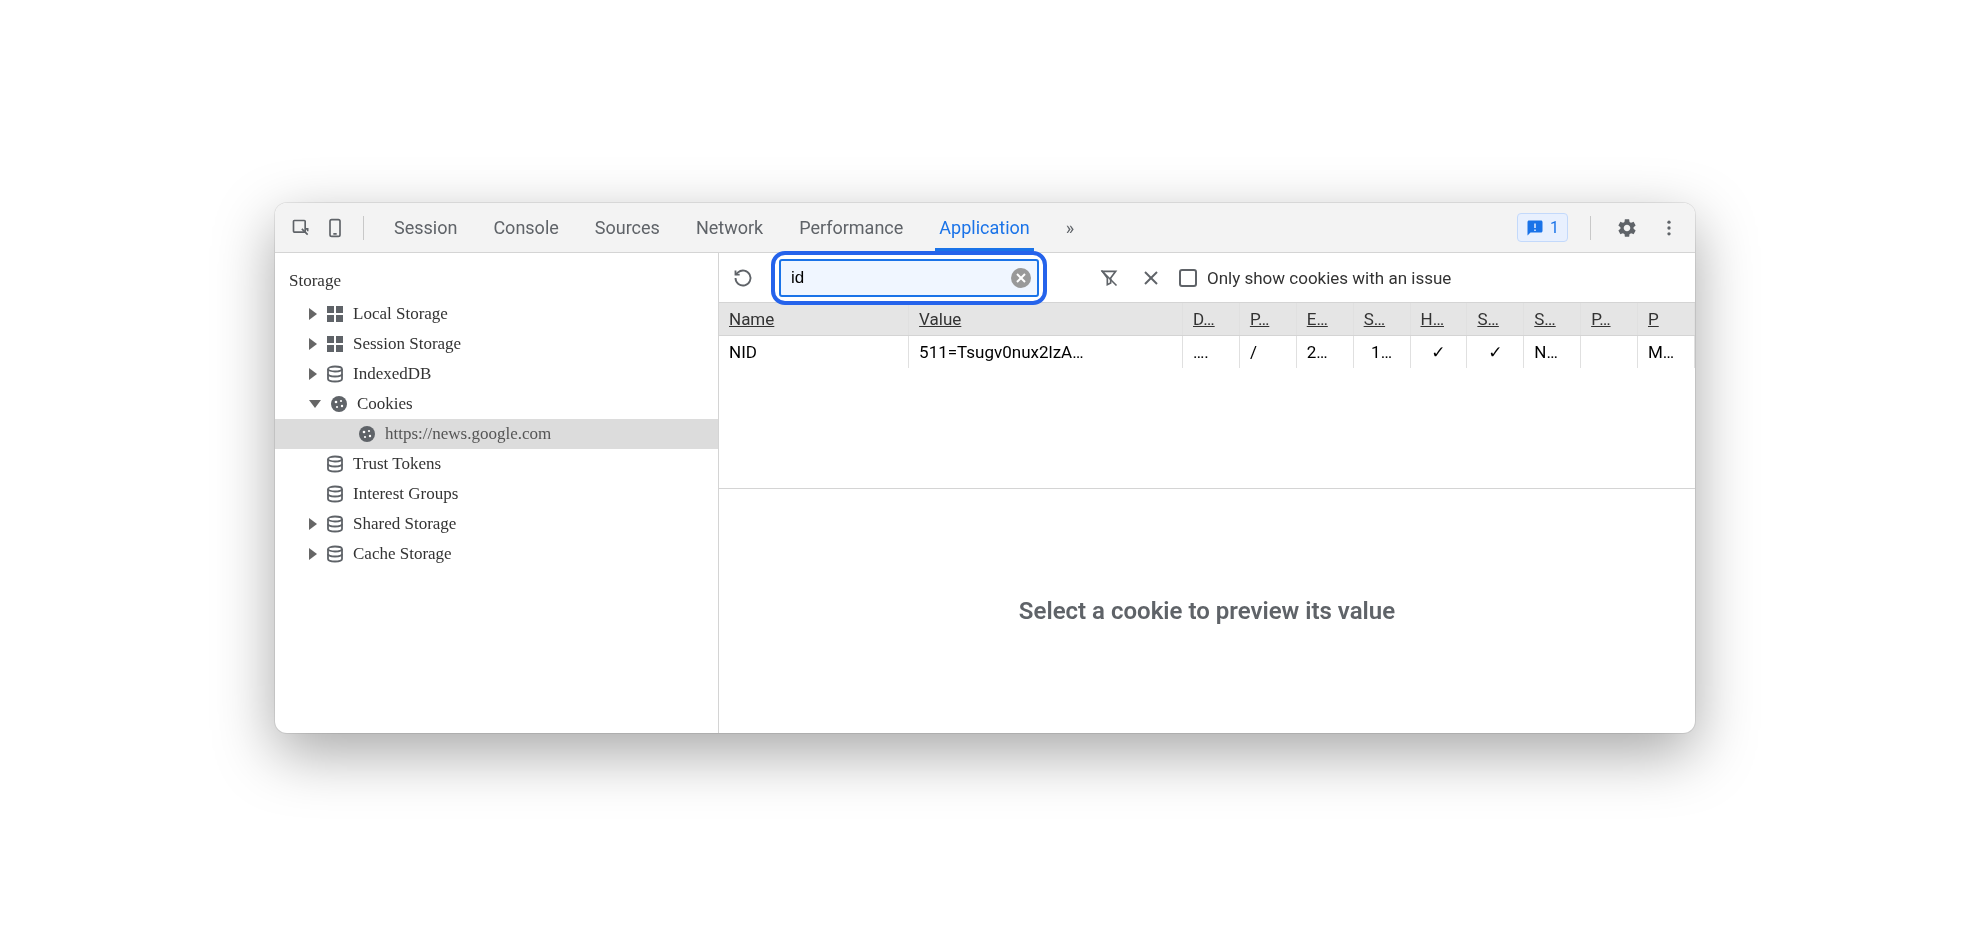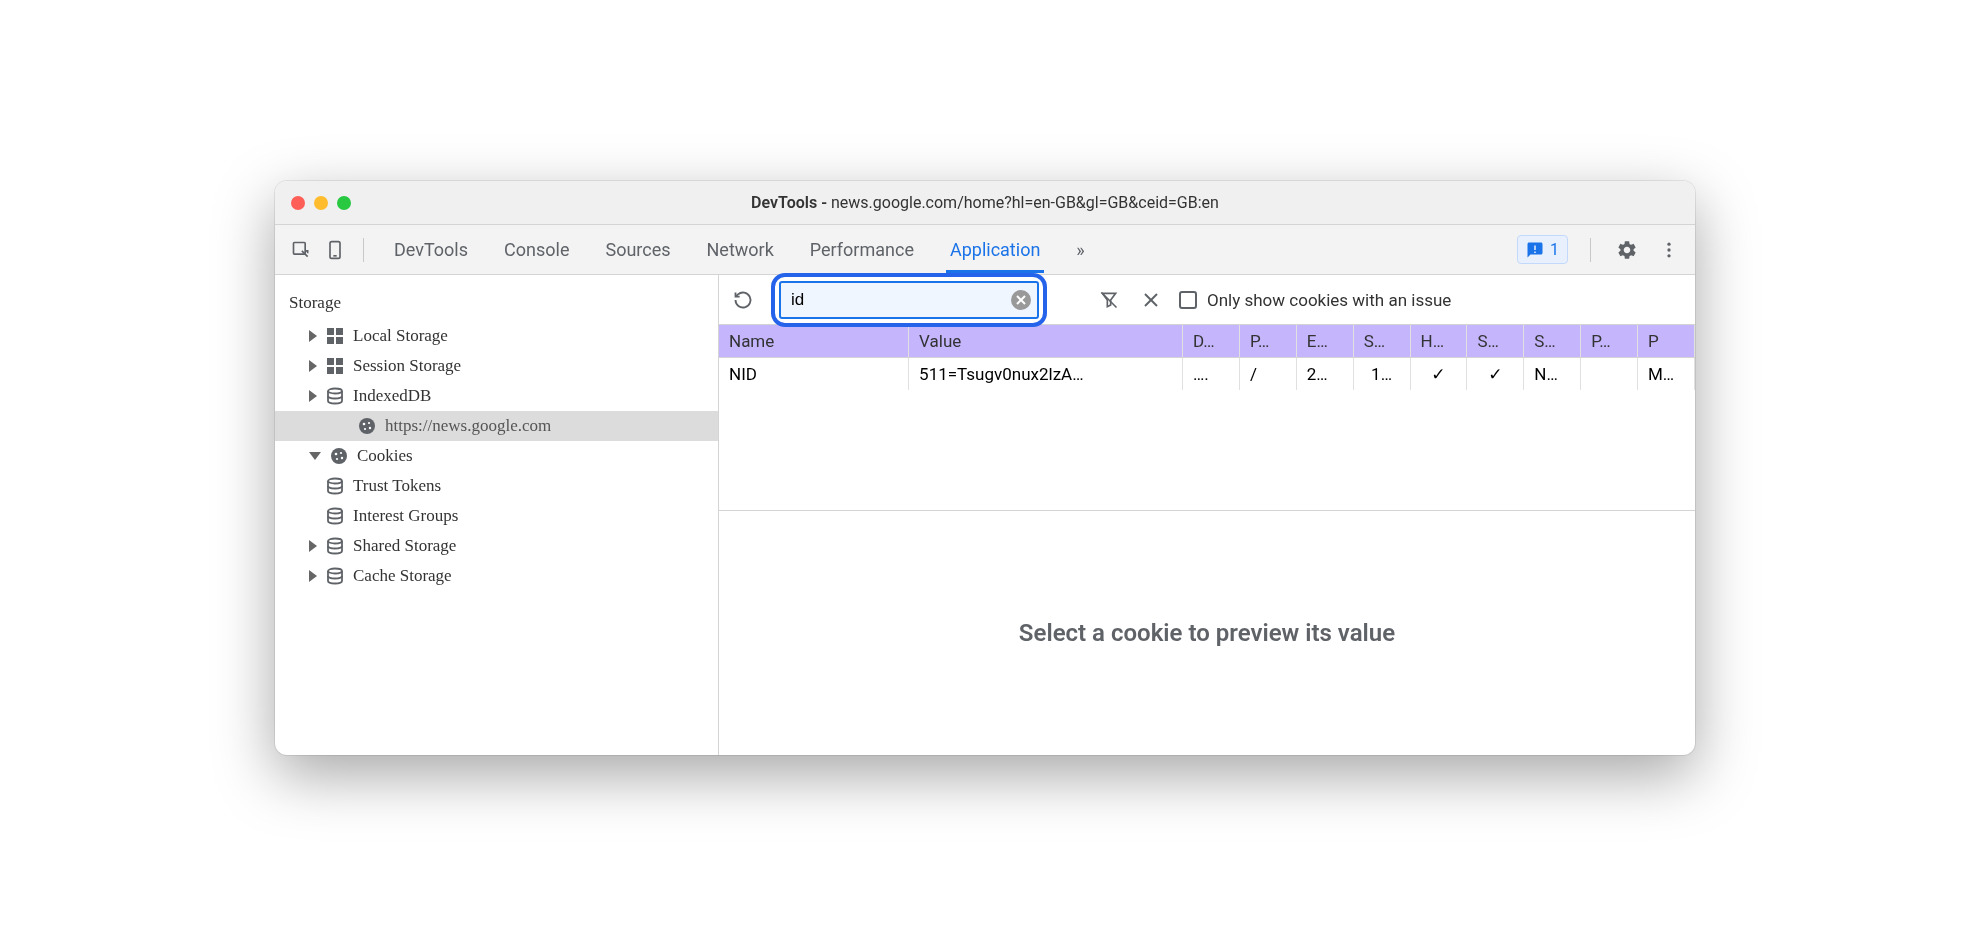--- a/index.html
+++ b/index.html
@@ -73,61 +73,51 @@
 .filter-wrap { position:relative; border:4px solid #2563eb; border-radius:14px; padding:4px; }
 .filter-input { width:260px; height:38px; border:2px solid #1a73e8; border-radius:3px; padding: 0 34px 0 10px; font-size:17px; outline:none; background:#f0f6ff; }
 .clear-x { position:absolute; right:12px; top:50%; transform:translateY(-50%); width:20px; height:20px; background:#999; border-radius:50%; display:flex; align-items:center; justify-content:center; color:#fff; font-size:12px; cursor:pointer; }
 .icon-btn { width:28px; height:28px; display:flex; align-items:center; justify-content:center; color:#5f6368; cursor:pointer; }
 .chk { display:flex; align-items:center; gap:10px; font-size:17px; color:#333; cursor:pointer; }
 .chk-box { width:18px; height:18px; border:2px solid #5f6368; border-radius:3px; }
 
 .table-wrap { flex:0 0 auto; border-bottom:1px solid #d4d4d4; }
 table { width:100%; border-collapse:collapse; table-layout:fixed; }
 th, td { text-align:left; font-size:17px; padding: 6px 10px; border-right:1px solid #e0e0e0; white-space:nowrap; overflow:hidden; text-overflow:ellipsis; }
-th { background:#c4b5fd; font-weight:400; color:#333; border-bottom:1px solid #d4d4d4; }
+th { background:#e5e5e5; font-weight:400; color:#333; border-bottom:1px solid #d4d4d4;text-decoration:underline; }
 tbody tr:nth-child(even) { background:#f3f3f3; }
 tbody tr { cursor:pointer; }
 .col-name{width:180px}.col-val{width:260px}
 .col-d,.col-p,.col-e,.col-s,.col-h,.col-ss,.col-s2,.col-pr,.col-pp{width:54px}
 tbody td.center{text-align:center}
 .table-pad { height: 120px; }
 
 .preview { flex:1; display:flex; align-items:center; justify-content:center; font-size:24px; font-weight:600; color:#5f6368; }
 </style>
 </head>
 <body>
 
 <div class="window">
-  <div class="titlebar">
-    <div class="traffic-lights">
-      <div class="tl red"></div>
-      <div class="tl yellow"></div>
-      <div class="tl green"></div>
-    </div>
-    <div class="title">
-      <b>DevTools - </b><span>news.google.com/home?hl=en-GB&amp;gl=GB&amp;ceid=GB:en</span>
-    </div>
-  </div>
 
   <div class="toolbar">
     <div class="tb-icon">
       <svg width="20" height="20" viewBox="0 0 24 24" fill="none" stroke="currentColor" stroke-width="2">
           <rect x="3" y="3" width="14" height="14" rx="1"></rect>
           <path d="M13 13l7 7M17 13l3 0 0 3"></path>
         </svg>
     </div>
     <div class="tb-icon">
       <svg width="20" height="20" viewBox="0 0 24 24" fill="none" stroke="currentColor" stroke-width="2">
           <rect x="6" y="2" width="12" height="20" rx="2"></rect>
           <line x1="10" y1="19" x2="14" y2="19"></line>
         </svg>
     </div>
     <div class="tb-divider"></div>
     <div class="tabs">
-      <div class="tab">DevTools</div>
+      <div class="tab">Session</div>
       <div class="tab">Console</div>
       <div class="tab">Sources</div>
       <div class="tab">Network</div>
       <div class="tab">Performance</div>
       <div class="tab active">Application</div>
       <div class="tab">»</div>
     </div>
     <div class="tb-right">
       <div class="issue-badge">
         <svg width="18" height="18" viewBox="0 0 24 24" fill="#1a73e8">
@@ -183,45 +173,45 @@
             <span class="tri right"></span>
             <span class="sb-icon">
               <svg width="18" height="18" viewBox="0 0 18 18" fill="none" stroke="#5f6368" stroke-width="1.8">
                 <ellipse cx="9" cy="4" rx="7" ry="2.5"></ellipse>
                 <path d="M2 4v10c0 1.4 3.1 2.5 7 2.5s7-1.1 7-2.5V4"></path>
                 <path d="M2 9c0 1.4 3.1 2.5 7 2.5s7-1.1 7-2.5"></path>
               </svg>
             </span>
             <span>IndexedDB</span>
           </div>
-          <div class="tree-item indent2 selected">
-            <span class="tri none"></span>
+          <div class="tree-item indent1">
+            <span class="tri down"></span>
             <span class="sb-icon">
               <svg width="18" height="18" viewBox="0 0 18 18" fill="#5f6368">
                 <circle cx="9" cy="9" r="8"></circle>
                 <circle cx="6" cy="7" r="1.3" fill="#fff"></circle>
                 <circle cx="11" cy="6" r="1.1" fill="#fff"></circle>
                 <circle cx="12" cy="11" r="1.2" fill="#fff"></circle>
                 <circle cx="7" cy="12" r="1.1" fill="#fff"></circle>
               </svg>
             </span>
-            <span>https://news.google.com</span>
-          </div>
-          <div class="tree-item indent1">
-            <span class="tri down"></span>
+            <span>Cookies</span>
+          </div>
+          <div class="tree-item indent2 selected">
+            <span class="tri none"></span>
             <span class="sb-icon">
               <svg width="18" height="18" viewBox="0 0 18 18" fill="#5f6368">
                 <circle cx="9" cy="9" r="8"></circle>
                 <circle cx="6" cy="7" r="1.3" fill="#fff"></circle>
                 <circle cx="11" cy="6" r="1.1" fill="#fff"></circle>
                 <circle cx="12" cy="11" r="1.2" fill="#fff"></circle>
                 <circle cx="7" cy="12" r="1.1" fill="#fff"></circle>
               </svg>
             </span>
-            <span>Cookies</span>
+            <span>https://news.google.com</span>
           </div>
           <div class="tree-item indent1">
             <span class="tri none"></span>
             <span class="sb-icon">
               <svg width="18" height="18" viewBox="0 0 18 18" fill="none" stroke="#5f6368" stroke-width="1.8">
                 <ellipse cx="9" cy="4" rx="7" ry="2.5"></ellipse>
                 <path d="M2 4v10c0 1.4 3.1 2.5 7 2.5s7-1.1 7-2.5V4"></path>
                 <path d="M2 9c0 1.4 3.1 2.5 7 2.5s7-1.1 7-2.5"></path>
               </svg>
             </span>

